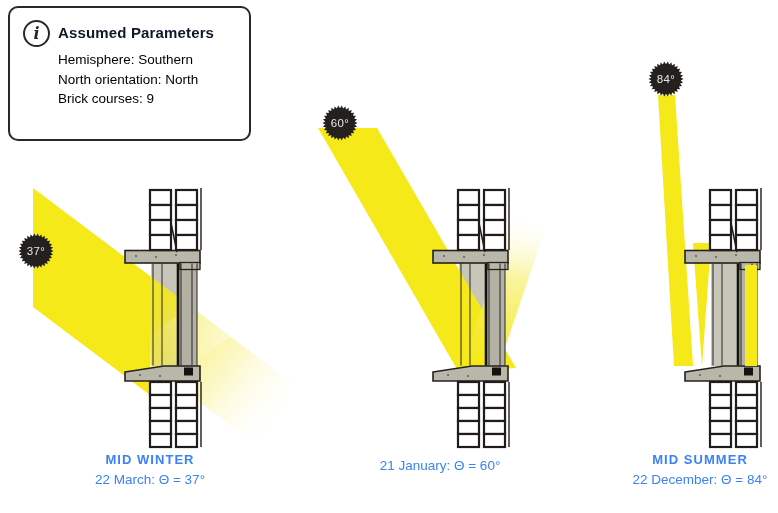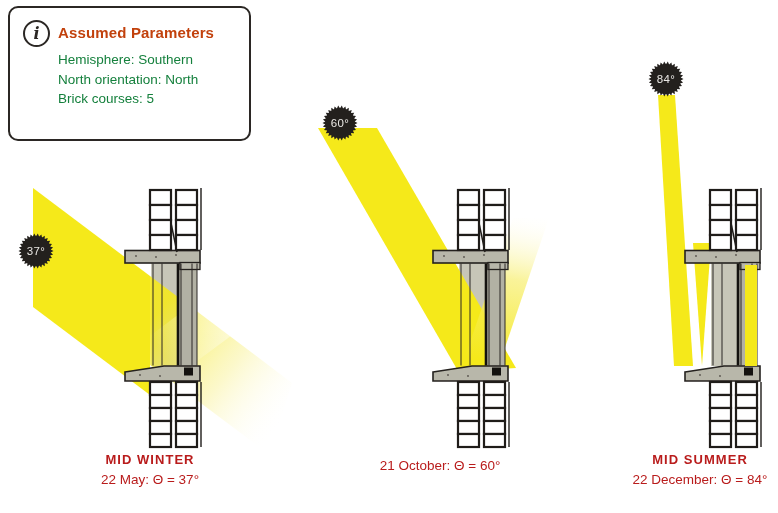--- a/index.html
+++ b/index.html
@@ -16,28 +16,28 @@
   }
   .info-icon{
     position:absolute;left:13px;top:12px;width:27px;height:27px;
     border:2.5px solid #2b2724;border-radius:50%;box-sizing:border-box;
     display:flex;align-items:center;justify-content:center;
     font-family:"DejaVu Serif", serif;font-style:italic;font-weight:bold;
     font-size:16px;color:#2b2724;line-height:1;
   }
   .info-title{
     position:absolute;left:48px;top:16px;
-    font-size:15px;font-weight:bold;color:#c2410c;letter-spacing:.01em;
+    font-size:15px;font-weight:bold;color:#0f172a;letter-spacing:.01em;
   }
   .info-lines{
     position:absolute;left:48px;top:42px;
-    font-size:13.5px;line-height:19.5px;color:#15803d;
+    font-size:13.5px;line-height:19.5px;color:#000000;
   }
   .caption{
-    position:absolute;top:452px;width:220px;text-align:center;color:#b91c1c;
+    position:absolute;top:452px;width:220px;text-align:center;color:#3b82f6;
   }
   .cap-title{font-size:13px;font-weight:bold;letter-spacing:.08em}
   .cap-line{font-size:13.5px;margin-top:5px;line-height:15px}
   .badge-label{
     font-family:"Liberation Sans", sans-serif;font-size:11.5px;
     letter-spacing:.3px;fill:#e9e7e4;text-anchor:middle;
   }
 </style>
 </head>
 <body>
@@ -214,27 +214,27 @@
   <text class="badge-label" x="340" y="127">60°</text>
   <text class="badge-label" x="666" y="83">84°</text>
 </svg>
 
 <div class="infobox">
   <div class="info-icon">i</div>
   <div class="info-title">Assumed Parameters</div>
   <div class="info-lines">
     <div>Hemisphere: Southern</div>
     <div>North orientation: North</div>
-    <div>Brick courses: 5</div>
+    <div>Brick courses: 9</div>
   </div>
 </div>
 
 <div class="caption" style="left:40px">
   <div class="cap-title">MID WINTER</div>
-  <div class="cap-line">22 May: Θ = 37°</div>
+  <div class="cap-line">22 March: Θ = 37°</div>
 </div>
 <div class="caption" style="left:330px">
-  <div class="cap-line" style="margin-top:6px">21 October: Θ  = 60°</div>
+  <div class="cap-line" style="margin-top:6px">21 January: Θ  = 60°</div>
 </div>
 <div class="caption" style="left:590px">
   <div class="cap-title">MID SUMMER</div>
   <div class="cap-line">22 December: Θ  = 84°</div>
 </div>
 
 </body></html>

